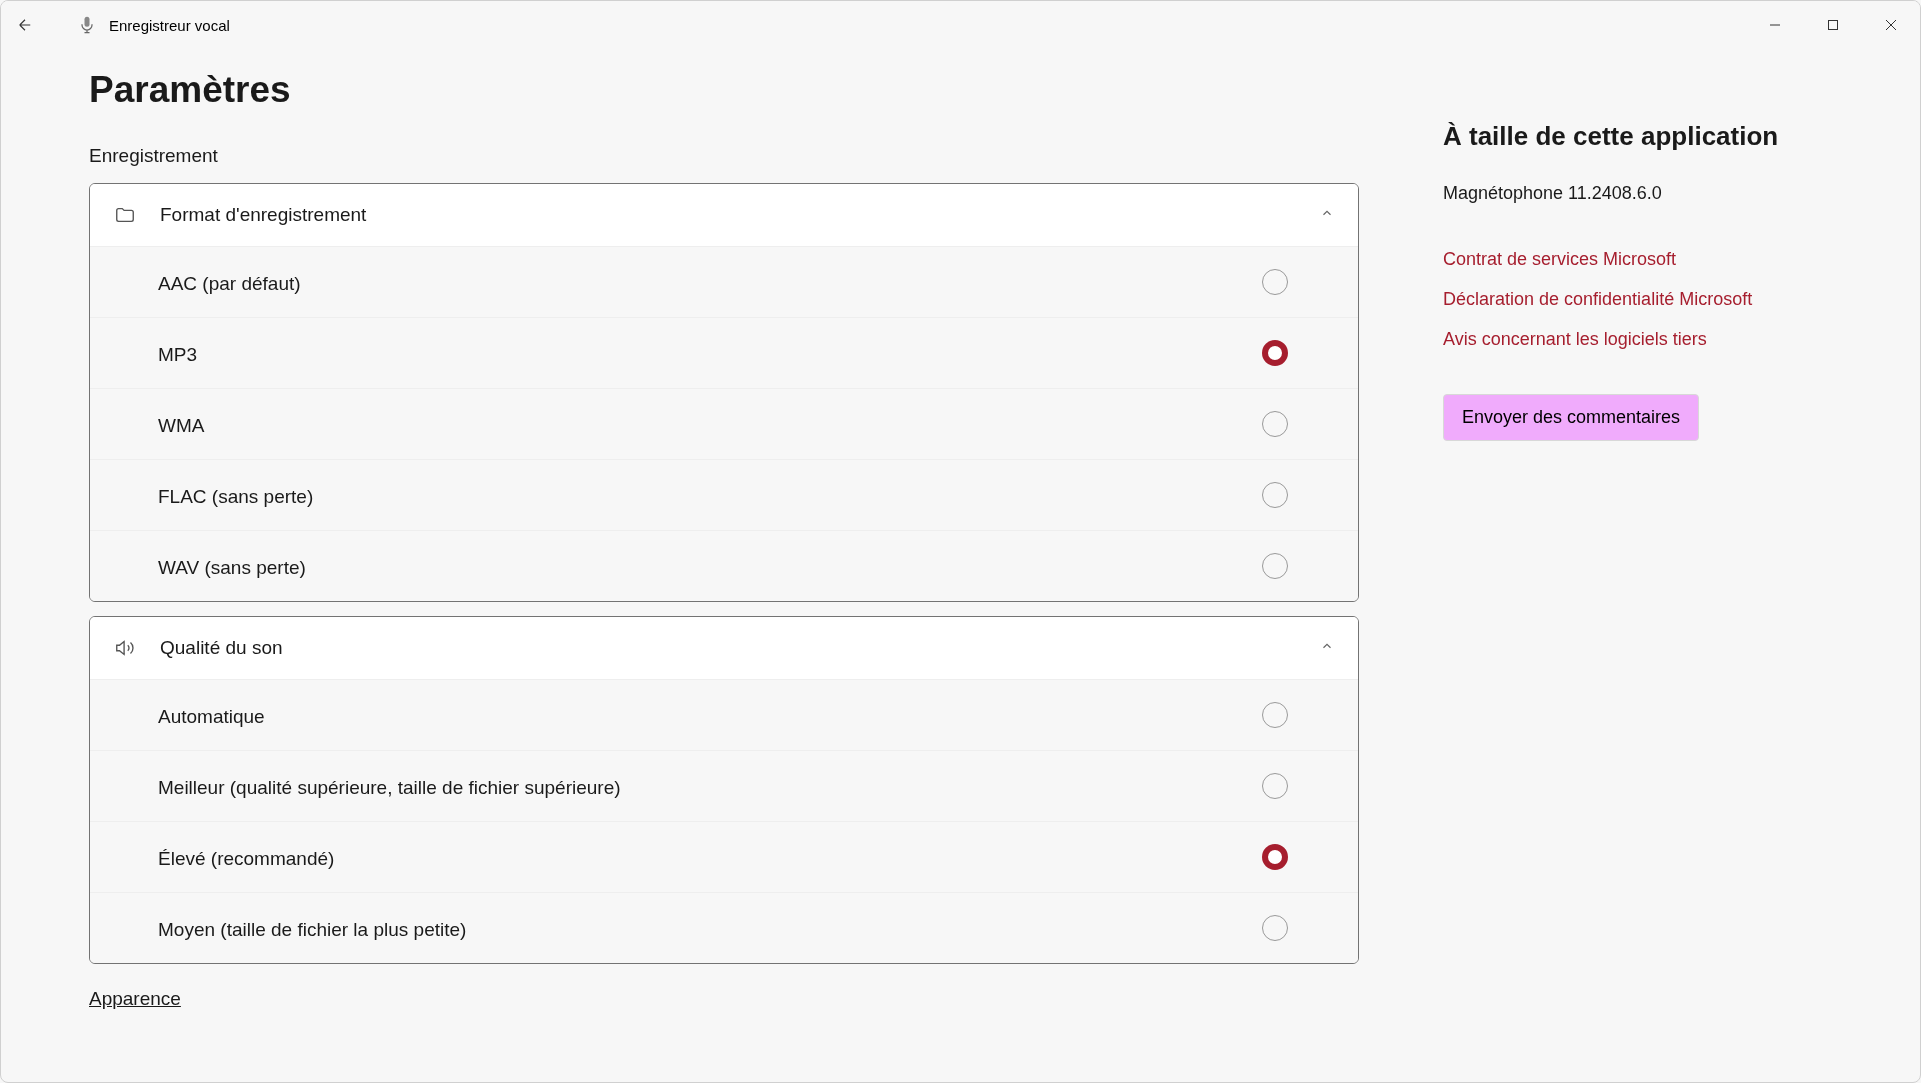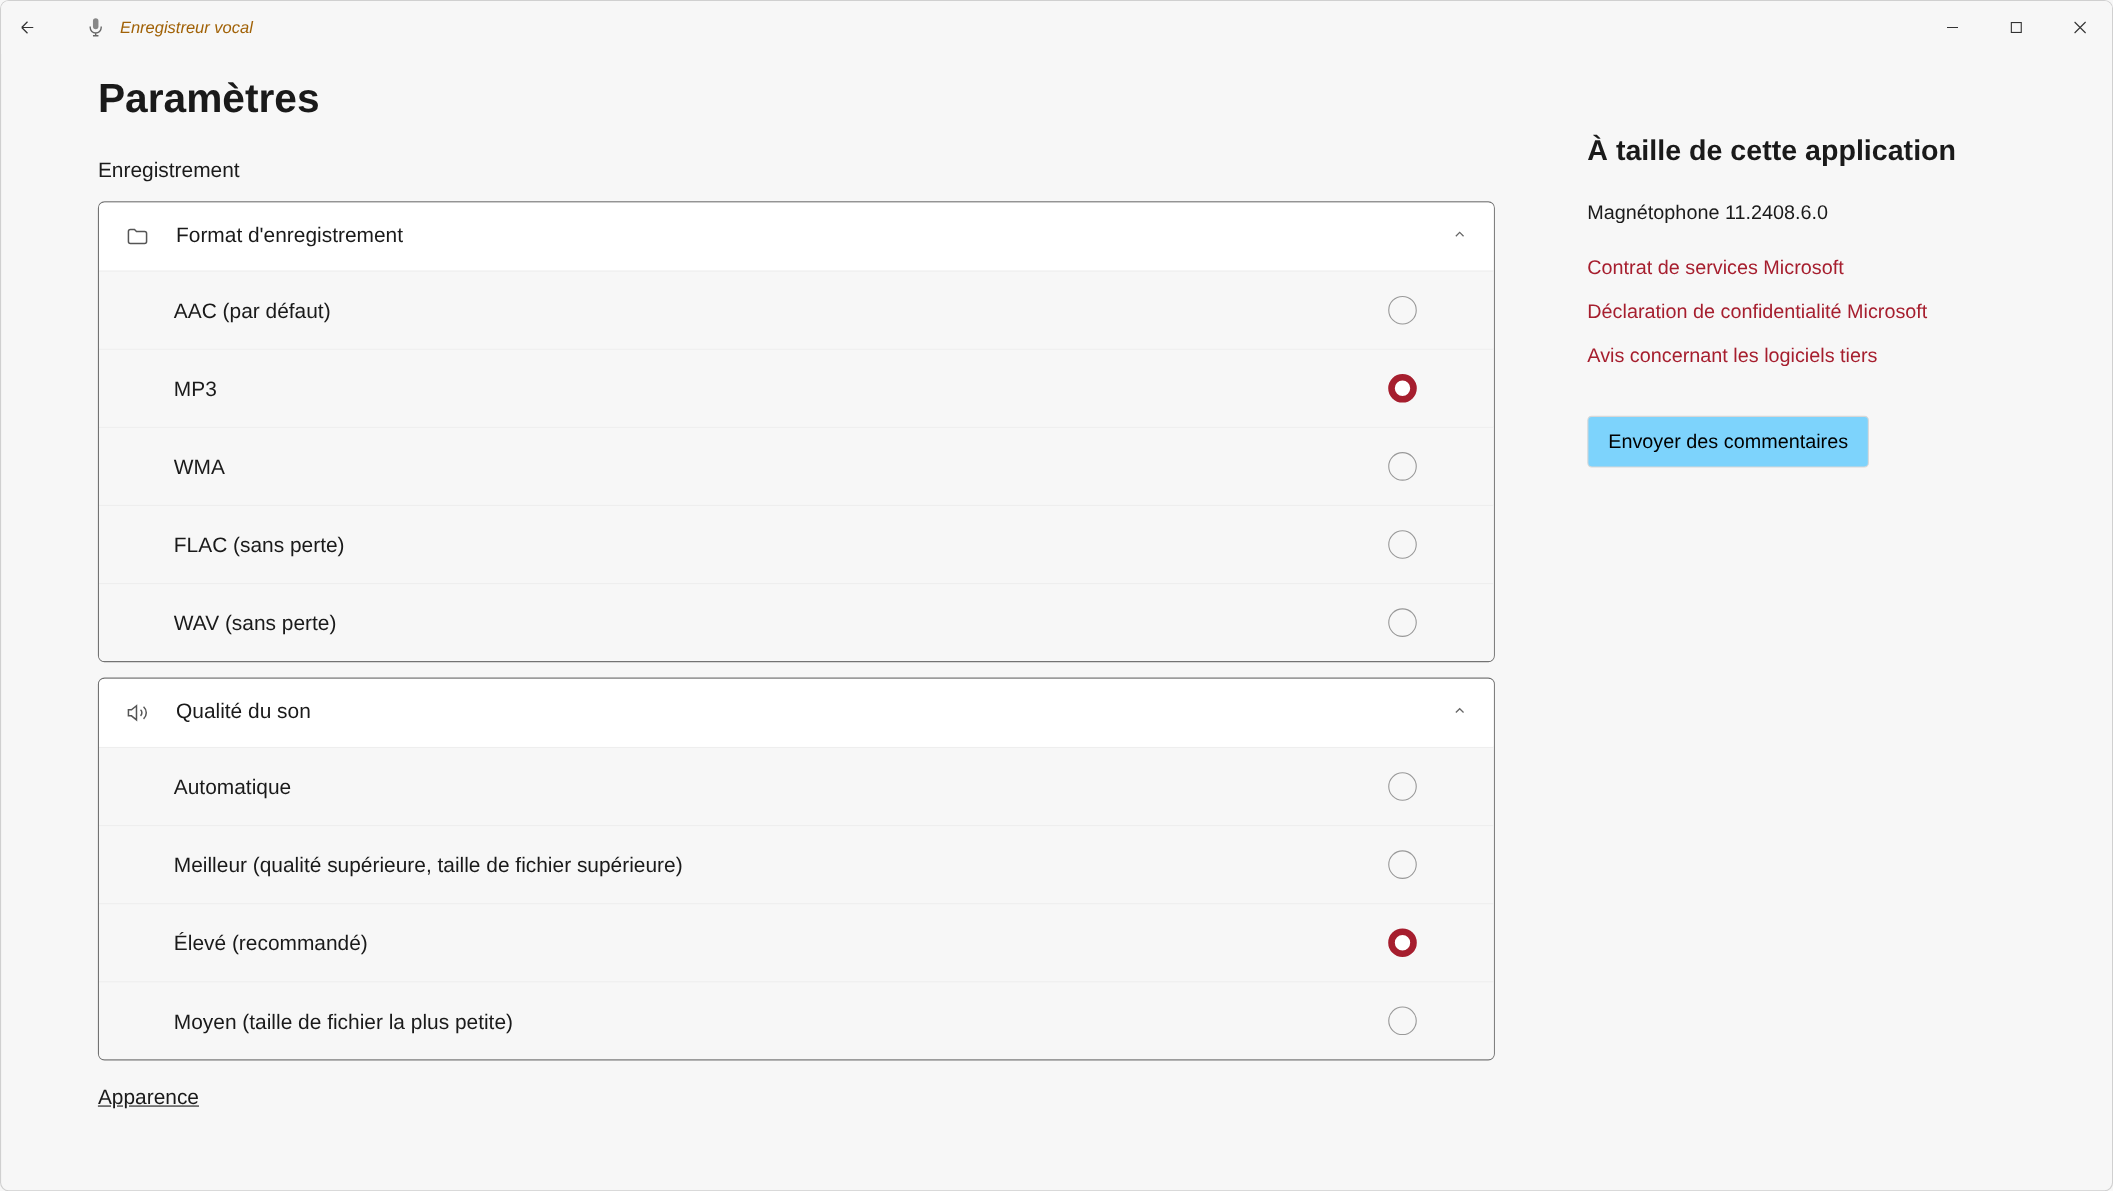--- a/index.html
+++ b/index.html
@@ -29,22 +29,21 @@
   color: #333;
 }
 .app-icon {
   width: 20px;
   height: 20px;
   margin-left: 28px;
   margin-right: 12px;
 }
 .app-title {
   font-size: 15px;
-  color: #a16207;
-  font-style: italic;
+  color: #000000;
 }
 .window-controls {
   margin-left: auto;
   display: flex;
 }
 .win-btn {
   width: 58px;
   height: 48px;
   display: flex;
   align-items: center;
@@ -136,36 +135,36 @@
   background: #fff;
 }
 .side-title {
   font-size: 26px;
   font-weight: 600;
   margin-bottom: 28px;
 }
 .side-text {
   font-size: 18px;
   line-height: 1.45;
-  margin-bottom: 24px;
+  margin-bottom: 40px;
 }
 .side-link {
   display: block;
   font-size: 18px;
   color: #a61e2e;
   text-decoration: none;
   margin-bottom: 14px;
   line-height: 1.45;
   cursor: pointer;
 }
 .feedback-btn {
   margin-top: 28px;
   padding: 12px 18px;
   font-size: 18px;
-  background: #7dd3fc;
+  background: #f0abfc;
   border: 1px solid #d8d8d8;
   border-radius: 4px;
   cursor: pointer;
 }
 </style>
 </head>
 <body>
 
 <div class="titlebar">
   <div class="back-btn">

